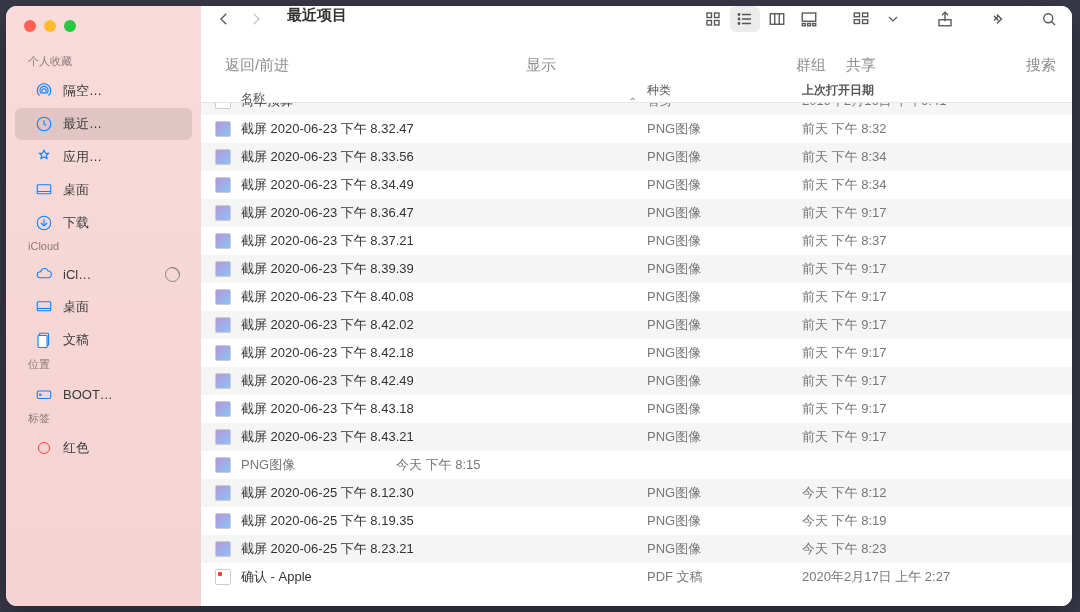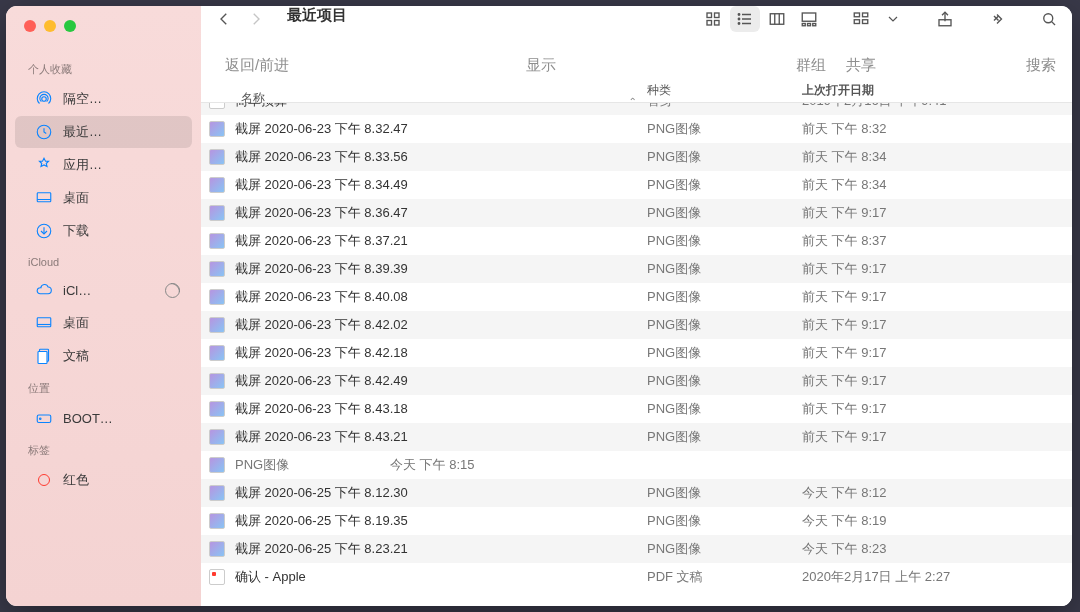--- a/index.html
+++ b/index.html
@@ -2,21 +2,21 @@
 <html><head>
 <meta charset="utf-8">
 <style>
   * { margin: 0; padding: 0; box-sizing: border-box; font-family: -apple-system, "SF Pro Text", "Helvetica Neue", Arial, sans-serif; }
   body { background: #3a3a4a; width: 1080px; height: 612px; overflow: hidden; }
   .window { width: 1066px; height: 600px; margin: 6px; background: #fff; border-radius: 11px; display: flex; overflow: hidden; box-shadow: 0 10px 40px rgba(0,0,0,.4); position: relative; }
   .sidebar { width: 195px; background: linear-gradient(180deg, #f8dbda 0%, #f4d3d2 100%); padding: 14px 0 0 0; display: flex; flex-direction: column; overflow: hidden; }
   .traffic { display: flex; gap: 8px; padding: 0 0 22px 18px; }
   .dot { width: 12px; height: 12px; border-radius: 50%; }
   .dot.r { background: #ff5f57; } .dot.y { background: #febc2e; } .dot.g { background: #28c840; }
-  .section-label { font-size: 11px; color: #8a7a79; padding: 0 16px 5px 22px; font-weight: 500; margin-top: 8px; }
+  .section-label { font-size: 11px; color: #8a7a79; padding: 0 16px 5px 22px; font-weight: 500; }
   .sideitem { display: flex; align-items: center; height: 32px; padding: 0 12px 0 20px; font-size: 13px; color: #3a3a3a; gap: 10px; margin: 1px 9px; border-radius: 6px; cursor: default; }
   .sideitem.sel { background: rgba(0,0,0,.09); }
   .sideicon { width: 18px; height: 18px; display: flex; align-items: center; justify-content: center; color: #0a84ff; }
   .sideicon svg { width: 18px; height: 18px; stroke: currentColor; fill: none; stroke-width: 1.5; }
   .sidelabel { flex: 1; white-space: nowrap; overflow: hidden; text-overflow: ellipsis; }
   .pie { width: 15px; height: 15px; border-radius: 50%; border: 1.3px solid #888; position: relative; }
   .pie::after { content:""; position:absolute; top:-1px; right:-1px; width:8px; height:8px; border-top:1.3px solid #888; border-right:1.3px solid #888; border-radius:0 15px 0 0; }
   .tagdot { width: 12px; height: 12px; border-radius: 50%; border: 1.5px solid #ff3b30; }
 
   .main { flex: 1; background: #fff; display: flex; flex-direction: column; overflow: hidden; }
@@ -38,21 +38,21 @@
   .sublabels .c { width:130px; text-align:right;}
 
   .header { height: 25px; display:flex; align-items:center; font-size:12px; color:#555; border-bottom:1px solid #e6e6e6; padding-left: 40px; }
   .header .col-n { flex:1; display:flex; align-items:flex-end; gap:18px;margin-top:16px;}
   .header .col-k { width: 155px; }
   .header .col-d { width: 270px; font-weight: bold; }
   .sortcaret { font-size:10px; color:#888; margin-left:auto; padding-right:10px;}
 
   .listwrap { flex:1; overflow:hidden; position:relative; }
   .list { position:absolute; top:-16px; left:0; right:0; }
-  .row { height:28px; display:flex; align-items:center; font-size:13px; color:#333; padding-left:8px; }
+  .row { height:28px; display:flex; align-items:center; font-size:13px; color:#333; padding-left:14px; }
   .row.alt { background:#f5f5f5;justify-content:flex-end; }
   .thumb { width:16px; height:16px; margin: 0 10px 0 0; border-radius:2px; background:#ddd; flex:0 0 16px;}
   .thumb.png { background: linear-gradient(135deg,#b695e0,#89c4f4); border:0.5px solid #ccc;}
   .thumb.alias { background:#fff; border:0.5px solid #ccc;}
   .thumb.pdf { background:#fff; border:0.5px solid #ccc; position:relative;}
   .thumb.pdf::after{content:""; position:absolute; left:2px; top:2px; width:4px; height:4px; background:#ff3b30; border-radius:1px;}
   .namecell { flex:1; white-space:nowrap; overflow:hidden; text-overflow:ellipsis; }
   .kindcell { width:155px; color:#777; }
   .datecell { width:270px; color:#777; }
   .bottomfade { position:absolute; left:0; right:0; bottom:0; height:14px; background:linear-gradient(180deg, rgba(255,255,255,0),#fff);}

